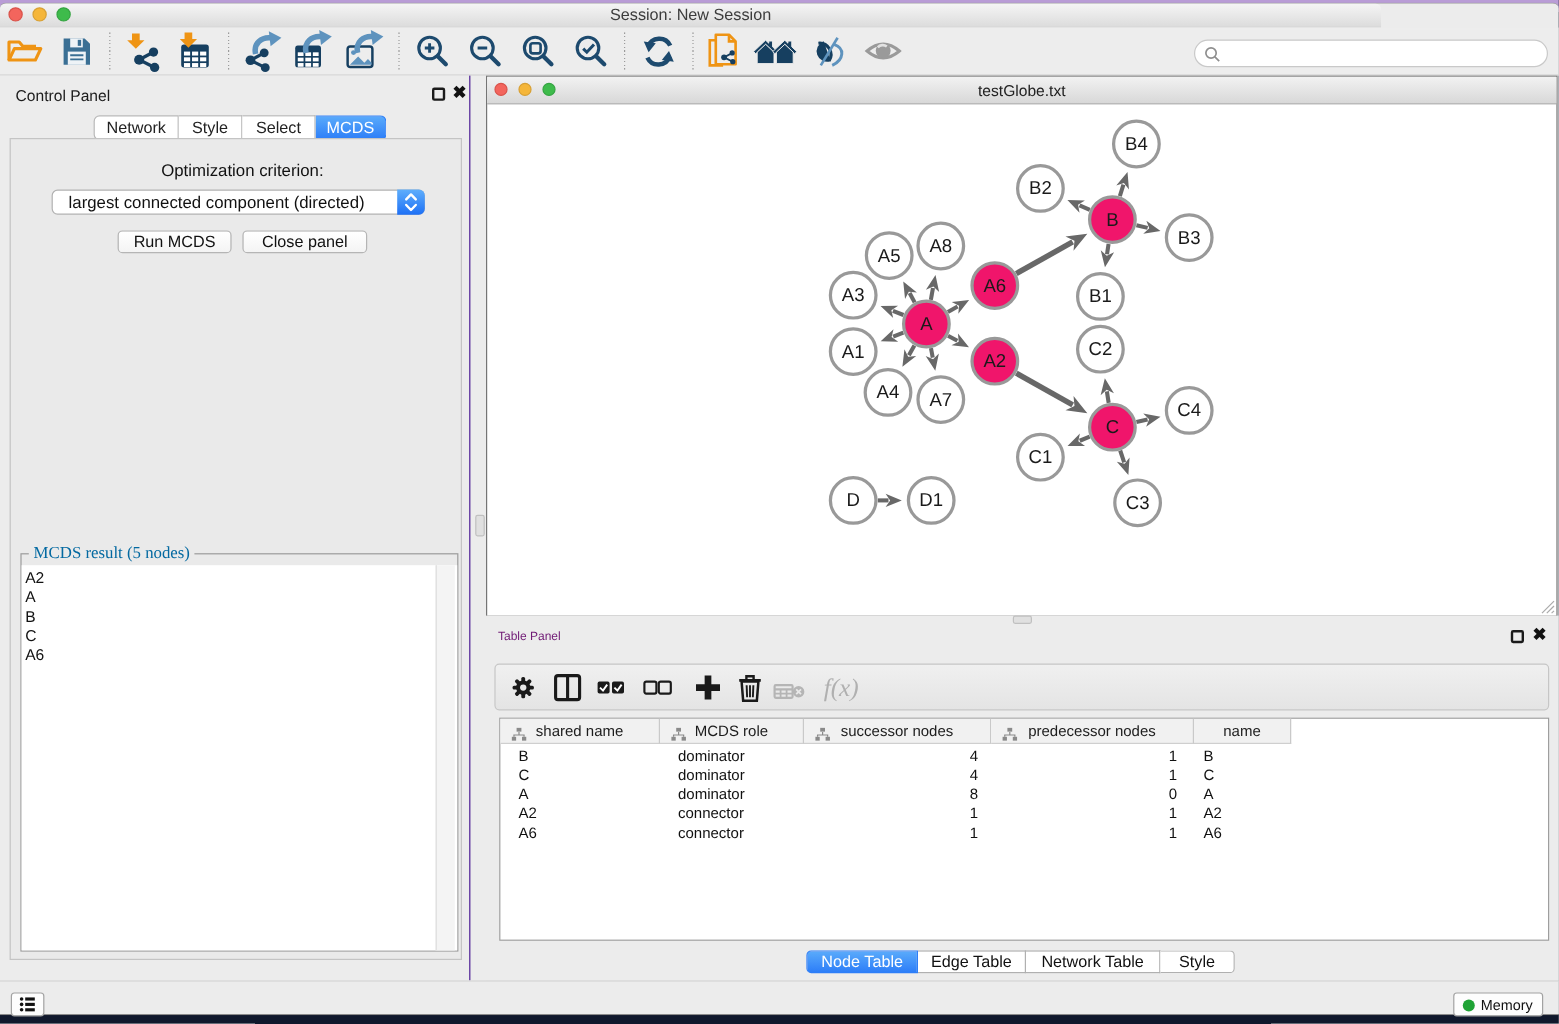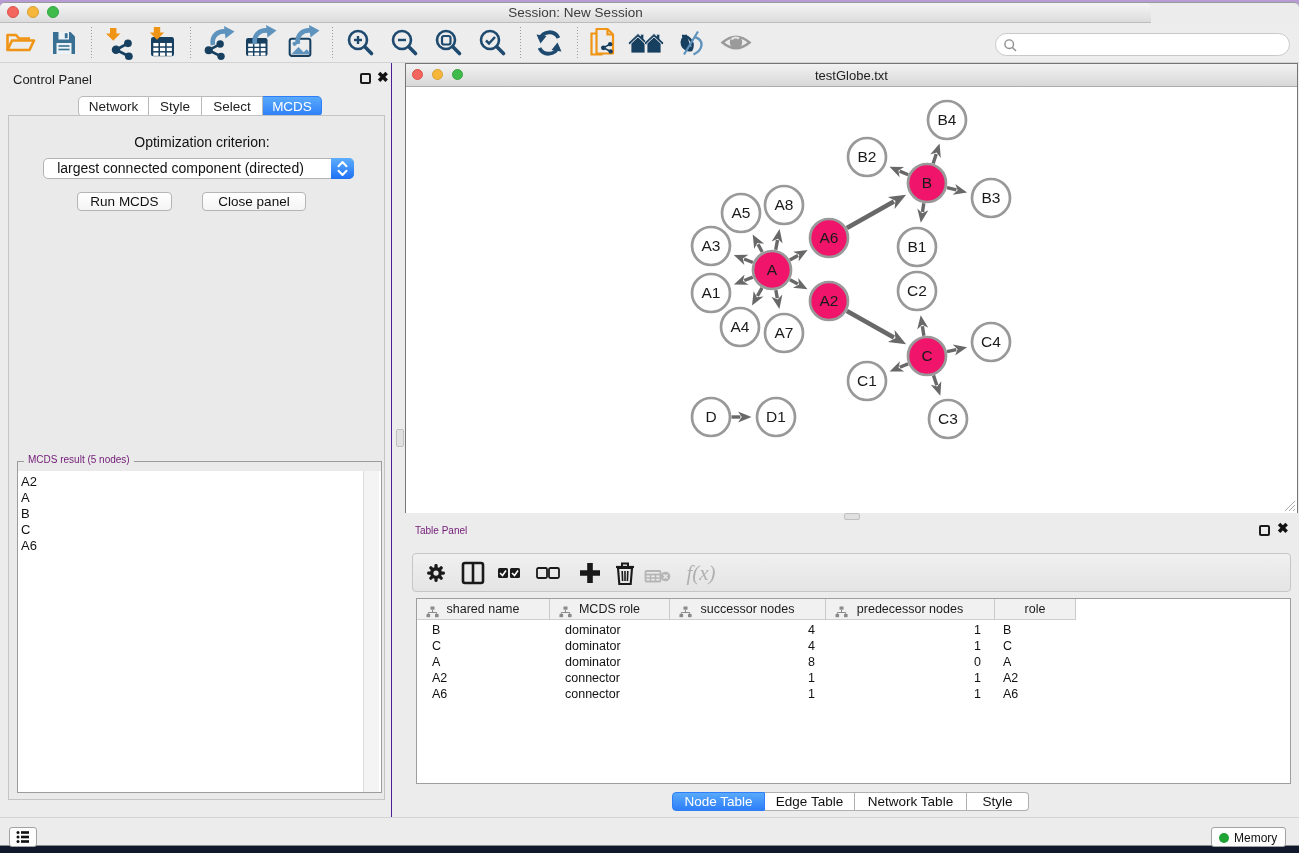--- a/index.html
+++ b/index.html
@@ -23,21 +23,21 @@
 .tab { background:#fff; border:1px solid #b9b9b9; border-left:none; font-size:13.5px; color:#222; text-align:center; line-height:19px; height:21px; }
 .tab.first { border-left:1px solid #b9b9b9; border-radius:5px 0 0 5px; }
 .tab.last { border-radius:0 5px 5px 0; }
 .tab.sel { background:linear-gradient(#59aafb,#2d7ef8); color:#fff; border-color:#2d7ef8; }
 #optlabel { left:6px; top:71px; width:392px; text-align:center; font-size:14px; color:#111; }
 #combo { left:43px; top:95px; width:311px; height:21px; background:#fff; border:1px solid #b2b2b2; border-radius:5px; font-size:14px; color:#111; text-align:center; line-height:19px; padding-right:36px; }
 #comboBtn { right:-1px; top:-1px; width:23px; height:21px; border-radius:0 5px 5px 0; background:linear-gradient(#5eaefc,#1e70f5); }
 .btn { background:linear-gradient(#ffffff,#f4f4f4); border:1px solid #b5b5b5; border-radius:4px; font-size:13.5px; color:#111; text-align:center; }
 #grpbox { left:17px; top:398px; width:365px; height:332px; border:1px solid #9c9c9c; background:#eaeaea; }
 #grpWhite { left:0px; top:9px; width:363px; height:321px; background:#fff; }
-#grpTitle { left:6px; top:-8px; background:#eaeaea; padding:0 4px; font-size:10px; color:#701a75; }
+#grpTitle { left:6px; top:-8px; background:#eaeaea; padding:0 4px; font-size:14px; color:#0369a1;font-family:Liberation Serif, serif; }
 #grpList { left:3px; top:3px; font-size:13px; color:#111; line-height:16px; }
 #grpScroll { right:2px; top:0px; width:16px; height:321px; background:#f4f4f4; border-left:1px solid #dcdcdc; }
 #netwin { left:405px; top:60px; width:893px; height:451px; border:1px solid #757575; background:#fff; }
 #nettitle { top:0; left:0; width:100%; height:23px; background:linear-gradient(#f2f2f2,#d8d8d8); border-bottom:1px solid #ababab; }
 #netname { width:100%; text-align:center; top:4px; font-size:13px; color:#222; }
 .tl2 { border-radius:50%; width:11px; height:11px; top:5px; }
 #tpanel { left:405px; top:510px; width:894px; height:304px; background:#ececec; }
 #tpTitle { left:10px; top:12px; font-size:10px; color:#701a75; }
 #ttoolbar { left:7px; top:40px; width:879px; height:39px; background:linear-gradient(#f0f0f0,#e4e4e4); border:1px solid #c6c6c6; border-radius:4px; }
 #tblbox { left:11px; top:85px; width:875px; height:186px; background:#fff; border:1px solid #9e9e9e; }
@@ -233,21 +233,21 @@
     <div class="abs" id="cpInner"></div>
     <div class="abs" id="optlabel">Optimization criterion:</div>
     <div class="abs" id="combo">largest connected component (directed)
       <div class="abs" id="comboBtn">
         <svg width="23" height="21" viewBox="0 0 23 21">
           <path d="M7.5 8.2 L11.5 4 L15.5 8.2" fill="none" stroke="#fff" stroke-width="2" stroke-linecap="round" stroke-linejoin="round"></path>
           <path d="M7.5 12.8 L11.5 17 L15.5 12.8" fill="none" stroke="#fff" stroke-width="2" stroke-linecap="round" stroke-linejoin="round"></path>
         </svg>
       </div>
     </div>
-    <div class="abs btn" style="left:77px; top:129px; width:95px; height:19px; line-height:17px;">Run MCDS</div>
+    <div class="abs btn" style="left:98px; top:129px; width:95px; height:19px; line-height:17px;">Run MCDS</div>
     <div class="abs btn" style="left:202px; top:129px; width:104px; height:19px; line-height:17px;">Close panel</div>
     <div class="abs" id="grpbox">
       <div class="abs" id="grpWhite">
         <div class="abs" id="grpList">A2<br>A<br>B<br>C<br>A6</div>
         <div class="abs" id="grpScroll"></div>
       </div>
       <div class="abs" id="grpTitle">MCDS result (5 nodes)</div>
     </div>
   </div>
 
@@ -433,21 +433,21 @@
                 <rect x="0.5" y="8" width="3.6" height="3.2" fill="#8a8a8a"></rect>
                 <rect x="9" y="8" width="3.6" height="3.2" fill="#8a8a8a"></rect>
                 <path d="M6.5 4 v2.5 M2.3 8 v-1.5 h8.4 v1.5" fill="none" stroke="#8a8a8a" stroke-width="1"></path>
               </svg></span>successor nodes</div>
         <div class="th" style="width:169px;"><span class="treeicon"><svg width="13" height="12" viewBox="0 0 13 12">
                 <rect x="4.5" y="0.5" width="4" height="3.2" fill="#8a8a8a"></rect>
                 <rect x="0.5" y="8" width="3.6" height="3.2" fill="#8a8a8a"></rect>
                 <rect x="9" y="8" width="3.6" height="3.2" fill="#8a8a8a"></rect>
                 <path d="M6.5 4 v2.5 M2.3 8 v-1.5 h8.4 v1.5" fill="none" stroke="#8a8a8a" stroke-width="1"></path>
               </svg></span>predecessor nodes</div>
-        <div class="th" style="width:81px;">role</div>
+        <div class="th" style="width:81px;">name</div>
       </div>
       <div class="trow" style="left:15px; top:23px;">B</div>
       <div class="trow" style="left:148px; top:23px;">dominator</div>
       <div class="trow" style="left:320px; top:23px; width:78px; text-align:right;">4</div>
       <div class="trow" style="left:490px; top:23px; width:74px; text-align:right;">1</div>
       <div class="trow" style="left:586px; top:23px;">B</div>
       <div class="trow" style="left:15px; top:39px;">C</div>
       <div class="trow" style="left:148px; top:39px;">dominator</div>
       <div class="trow" style="left:320px; top:39px; width:78px; text-align:right;">4</div>
       <div class="trow" style="left:490px; top:39px; width:74px; text-align:right;">1</div>

